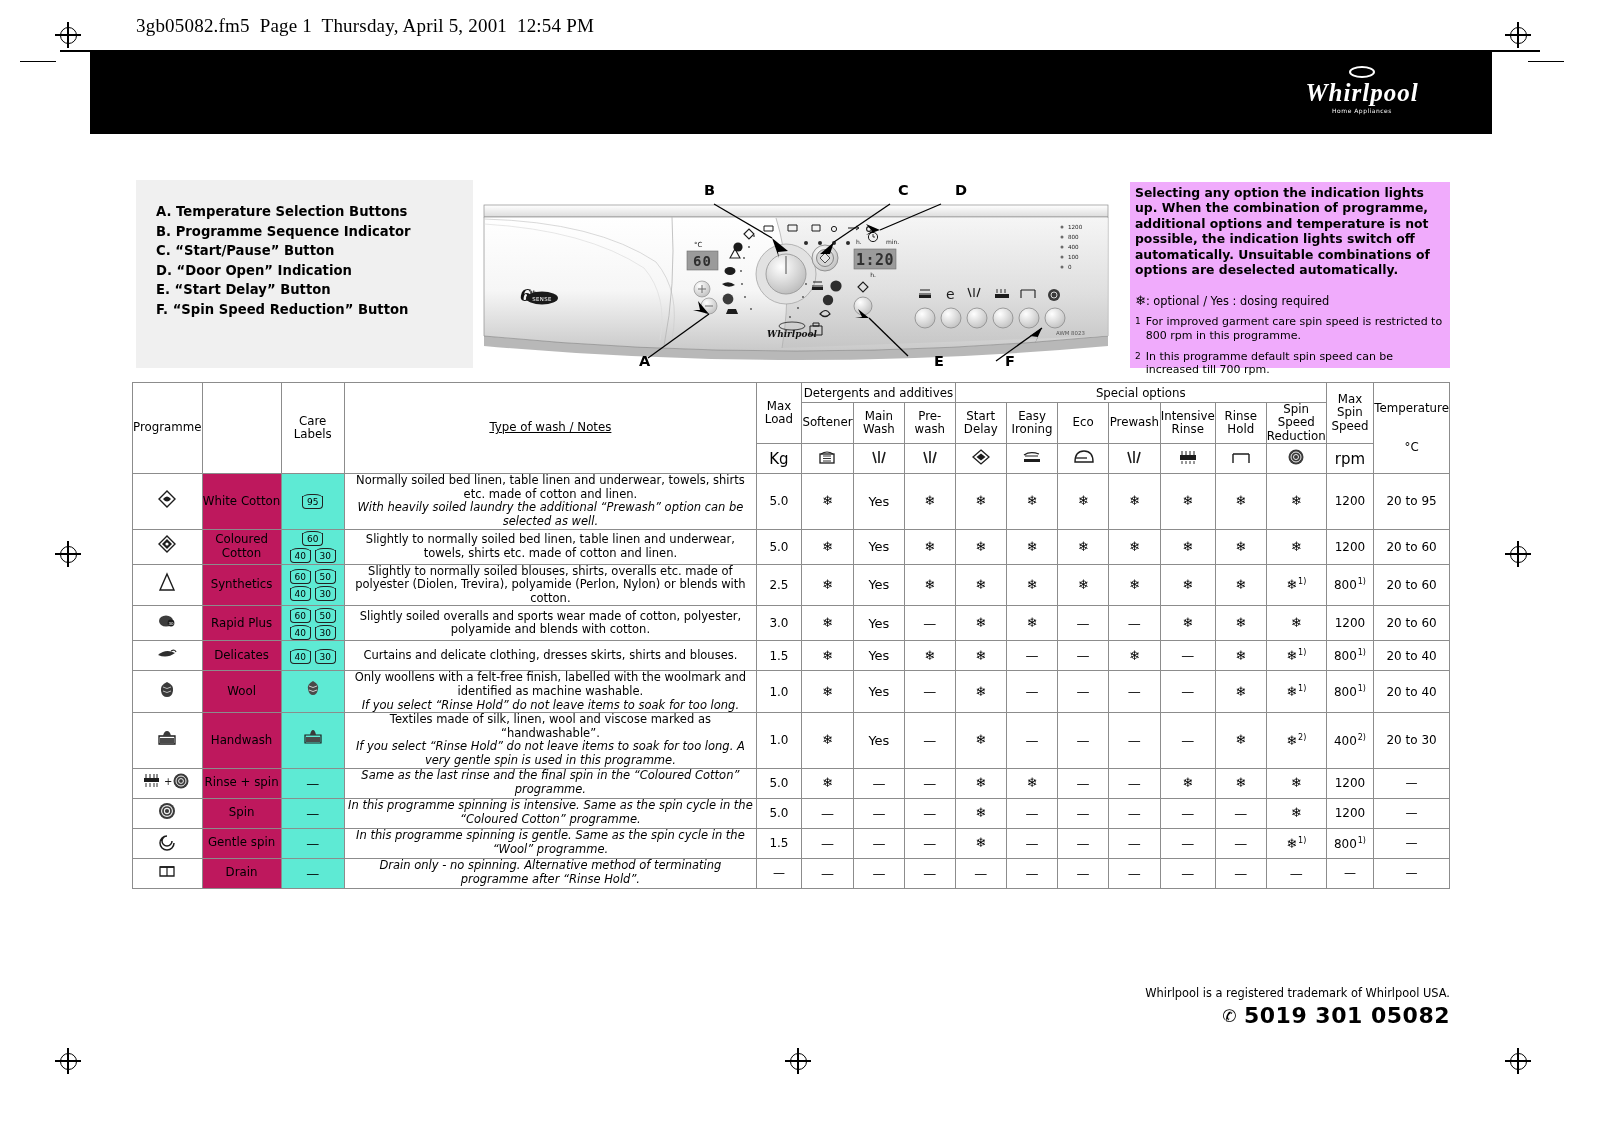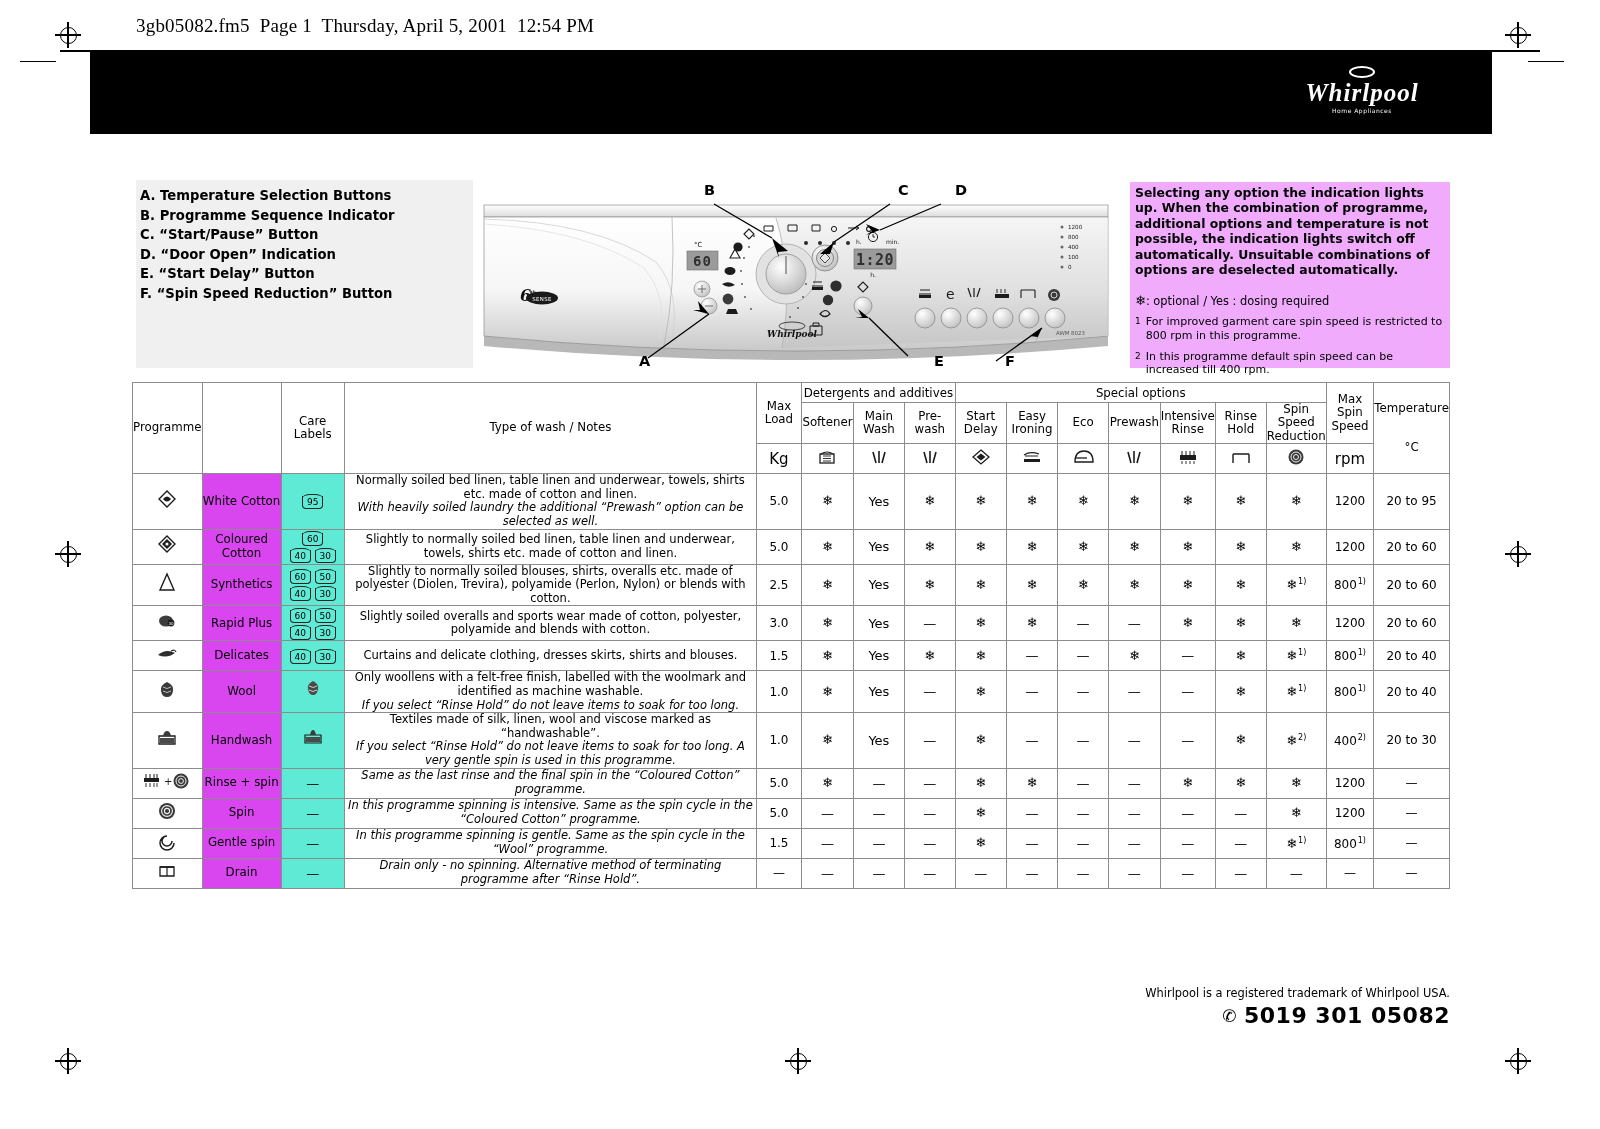--- a/index.html
+++ b/index.html
@@ -65,21 +65,21 @@
   .legendbox {
     position:absolute; left:136px; top:180px; width:337px; height:188px;
     background:#f0f0f0;
     padding:6px 0 0 4px;
   }
   .legendbox li {
     list-style:none;
     font-size:13.2px; font-weight:bold; line-height:19.6px;
     white-space:nowrap;
   }
-  .legendbox ul { margin:0; padding:0; }
+  .legendbox ul { margin:16px; padding:0; }
 
   
   .illu { position:absolute; left:476px; top:196px; width:640px; height:172px; }
   .panelimg { position:absolute; left:0; top:0; width:640px; height:172px; }
 
   
   .clet {
     position:absolute; font-size:14.5px; font-weight:bold; color:#000;
   }
 
@@ -116,28 +116,28 @@
     font-weight:normal;
   }
   .hdr-group { font-size:11.8px; height:20px; }
   .hdr-name  { font-size:11.8px; line-height:13.4px; padding:3px 2px; }
   .hdr-icon  { height:30px; }
   .hdr-unit  { font-size:15px; }
 
   th.col-prog { width:62px; }
   th.col-progname { width:80px; }
   th.col-care { width:64px; }
-  th.col-notes { width:430px; }
+  th.col-notes { width:430px;text-decoration:underline; }
   th.col-load { width:46px; }
   th.opt { width:52px; }
   th.col-spin { width:48px; }
   th.col-temp { width:70px; }
 
   td.prog-icon { height:100%; }
-  td.prog-name { font-size:11.8px; line-height:13.2px; padding:2px; background:#d946ef; }
+  td.prog-name { font-size:11.8px; line-height:13.2px; padding:2px; background:#be185d; }
   td.care { padding:3px 2px; background:#5eead4; }
   td.notes {
     text-align:left; padding:4px 6px 4px 7px;
     font-size:11.5px; line-height:13.6px;
   }
   td.notes i { font-style:italic; }
   td.cell { font-size:12px; }
   td.load { font-size:12px; }
   td.spin, td.temp { font-size:12px; white-space:nowrap; }
   sup.fn { font-size:8px; vertical-align:super; margin-left:1px; }
@@ -442,21 +442,21 @@
   <div class="notebold">Selecting any option the indication lights up. When the combination of programme, additional options and temperature is not possible, the indication lights switch off automatically. Unsuitable combinations of options are deselected automatically.</div>
   <div class="noteline">
     <span style="font-size:13px;">❄</span><span>: optional / Yes : dosing required</span>
   </div>
   <div class="fnote">
     <span class="fnum">1</span>
     <span>For improved garment care spin speed is restricted to 800 rpm in this programme.</span>
   </div>
   <div class="fnote">
     <span class="fnum">2</span>
-    <span>In this programme default spin speed can be increased till 400 rpm.</span>
+    <span>In this programme default spin speed can be increased till 700 rpm.</span>
   </div>
 </div>
 
 <table class="main">
   <thead>
     <tr>
       <th rowspan="3" class="col-prog hdr-name">Programme</th>
       <th rowspan="3" class="col-progname"></th>
       <th rowspan="3" class="col-care hdr-name">Care Labels</th>
       <th rowspan="3" class="col-notes hdr-name">Type of wash / Notes</th>

